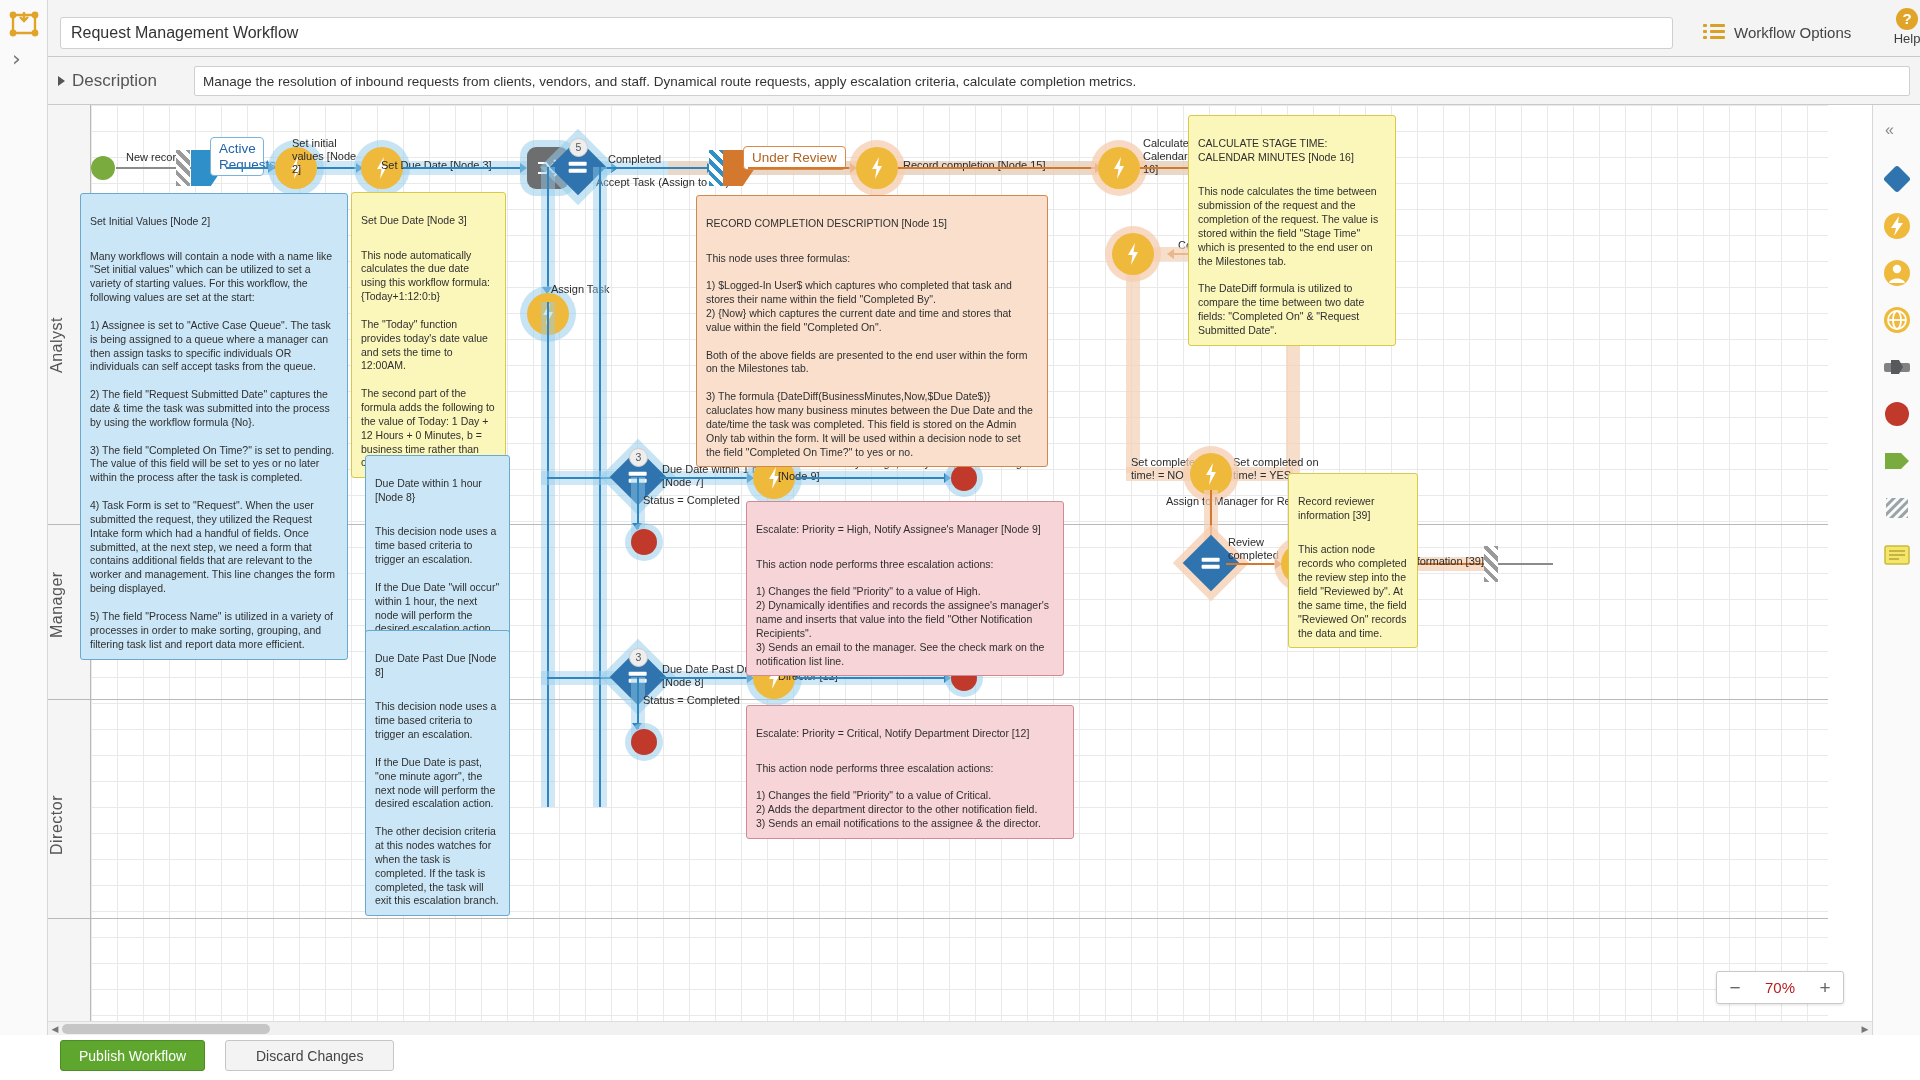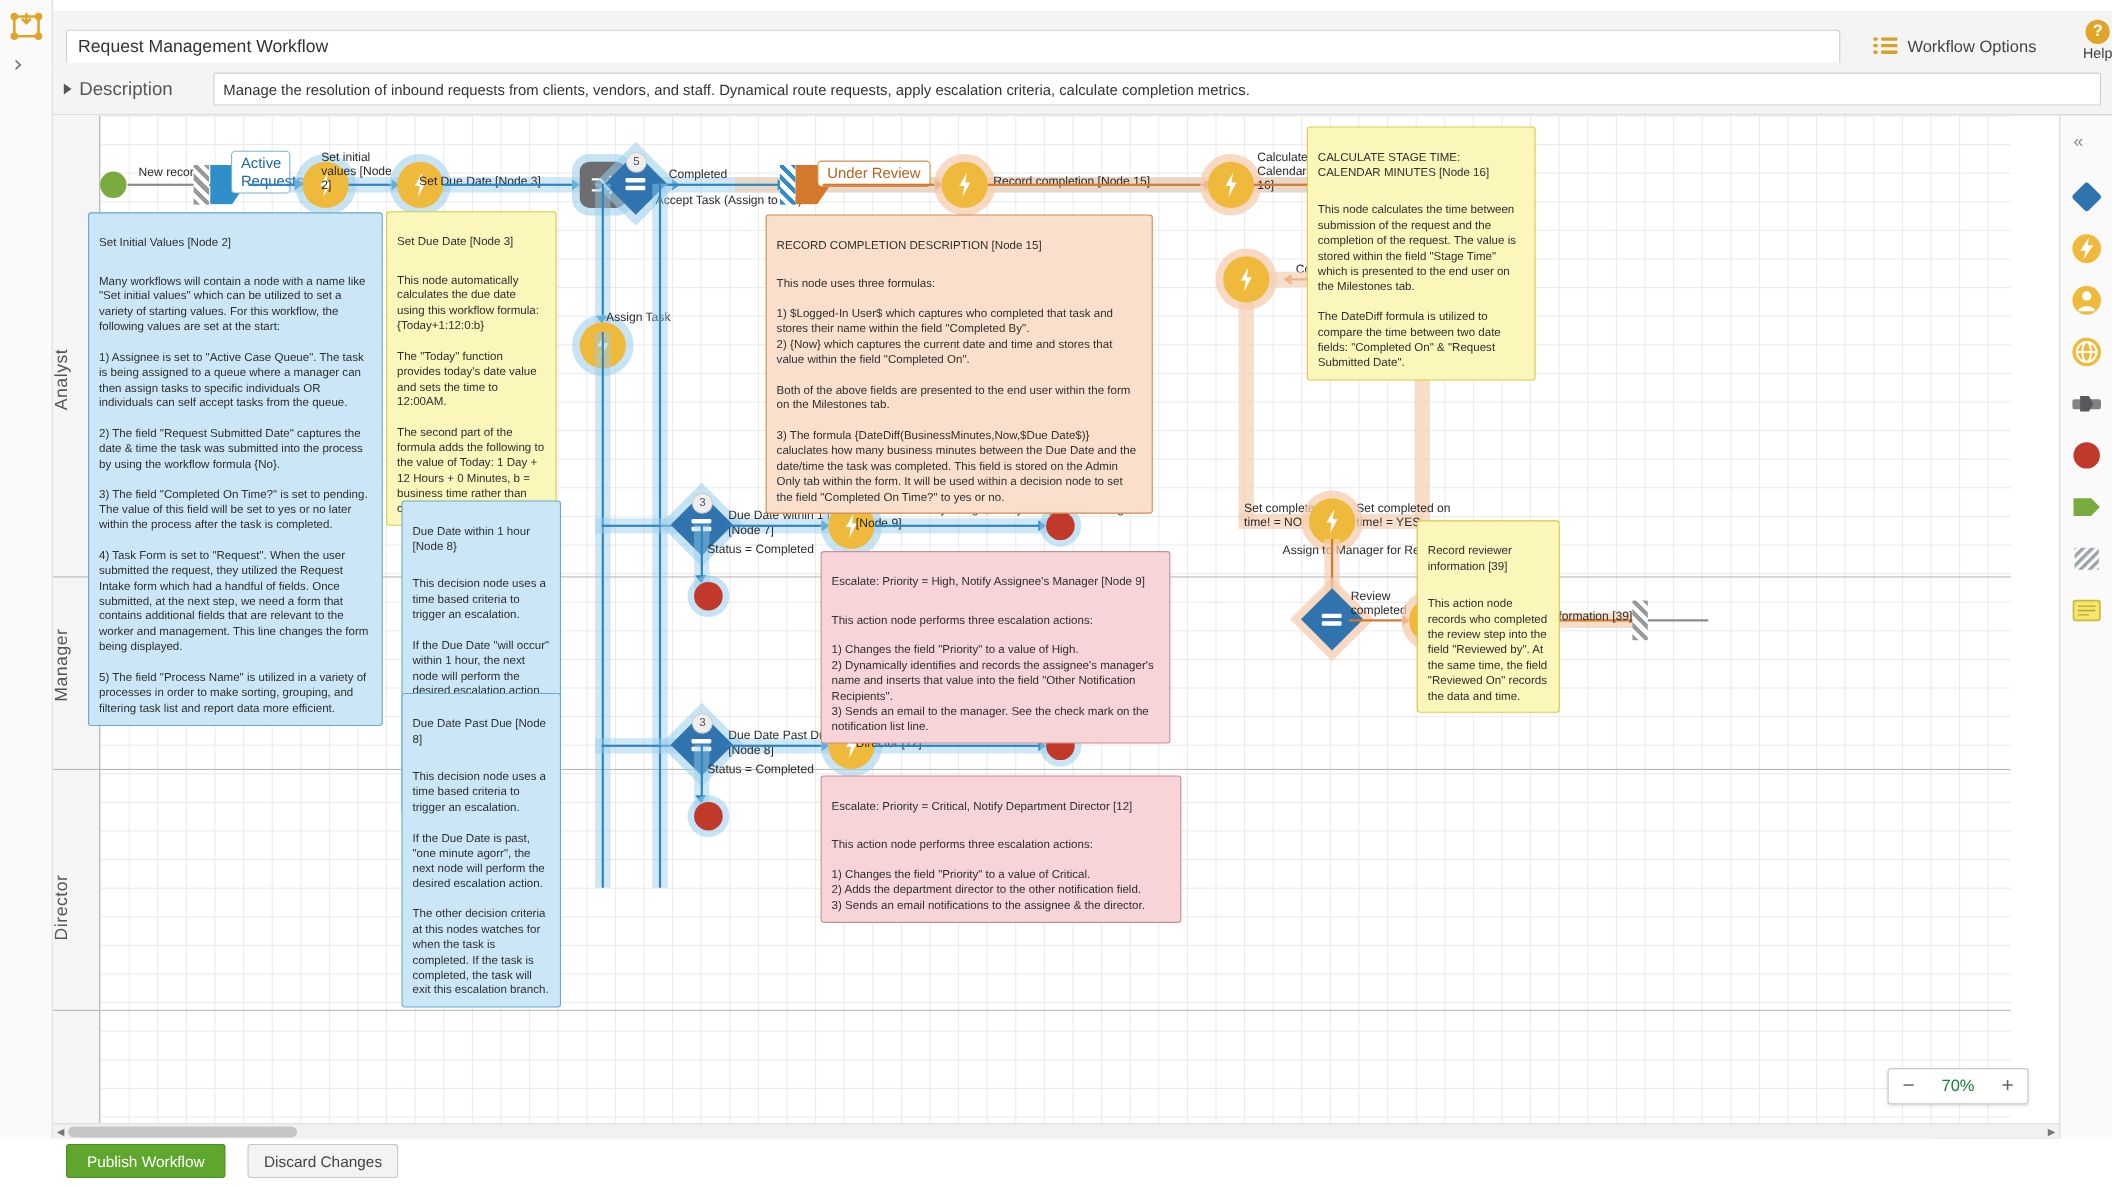--- a/index.html
+++ b/index.html
@@ -18,21 +18,21 @@
   }
   #logo-icon { position: absolute; left: 8px; top: 8px; width: 32px; height: 32px; }
   #rail-expand {
     position: absolute; left: 12px; top: 48px; width: 24px; height: 24px;
     color: #777; font-size: 22px; line-height: 22px; cursor: pointer;
     font-family: "DejaVu Sans", sans-serif;
   }
 
   
   #header {
-    position: absolute; left: 48px; top: 10px; width: 1872px; height: 57px;
+    position: absolute; left: 48px; top: 0; width: 1872px; height: 57px;
     background: #f4f4f4; border-bottom: 1px solid #c9c9c9;
   }
   #title-input {
     position: absolute; left: 12px; top: 17px; width: 1613px; height: 32px;
     border: 1px solid #cfcfcf; border-radius: 3px; background: #fff;
     padding: 0 10px; font-size: 16px; color: #333;
     font-family: "Liberation Sans", sans-serif;
   }
   #workflow-options {
     position: absolute; left: 1655px; top: 18px; height: 28px;
@@ -114,33 +114,33 @@
   #hthumb { position:absolute; left:14px; top:2px; width:208px; height:10px; background:#c6c6c6; border-radius:5px; }
   .sb-arrow { position:absolute; top:0; width:14px; height:14px; color:#777; font-size:9px; text-align:center; line-height:14px; }
 
   
   #zoom-ctl {
     position:absolute; right:76px; bottom:76px; width:128px; height:33px;
     background:#fff; border:1px solid #c9c9c9; border-radius:3px;
     display:flex; align-items:center; box-shadow:0 1px 3px rgba(0,0,0,.12);
   }
   #zoom-out,#zoom-in { width:36px; text-align:center; font-size:19px; color:#666; cursor:pointer; }
-  #zoom-val { flex:1; text-align:center; font-size:15px; color:#15803d; }
+  #zoom-val { flex:1; text-align:center; font-size:15px; color:#b91c1c; }
 
   
   #footer {
     position:absolute; left:0; bottom:0; width:1759px; height:45px; background:#fff;
   }
   #publish-btn {
     position:absolute; left:60px; top:5px; height:31px; padding:0 18px;
     background:#5ea62e; color:#fff; border:1px solid #4d8d25; border-radius:3px;
     font-size:14px; cursor:pointer; font-family:"Liberation Sans",sans-serif;
   }
   #discard-btn {
-    position:absolute; left:225px; top:5px; height:31px; padding:0 14px;
+    position:absolute; left:225px; top:5px; height:31px; padding:0 30px;
     background:#f3f3f3; color:#444; border:1px solid #c6c6c6; border-radius:3px;
     font-size:14px; cursor:pointer; font-family:"Liberation Sans",sans-serif;
   }
 
   
   .node { position:absolute; }
   .action-node {
     width:42px;height:42px;border-radius:50%;background:#efb93c;
     box-shadow:0 0 0 7px rgba(151,205,235,.55);
     display:flex;align-items:center;justify-content:center;

